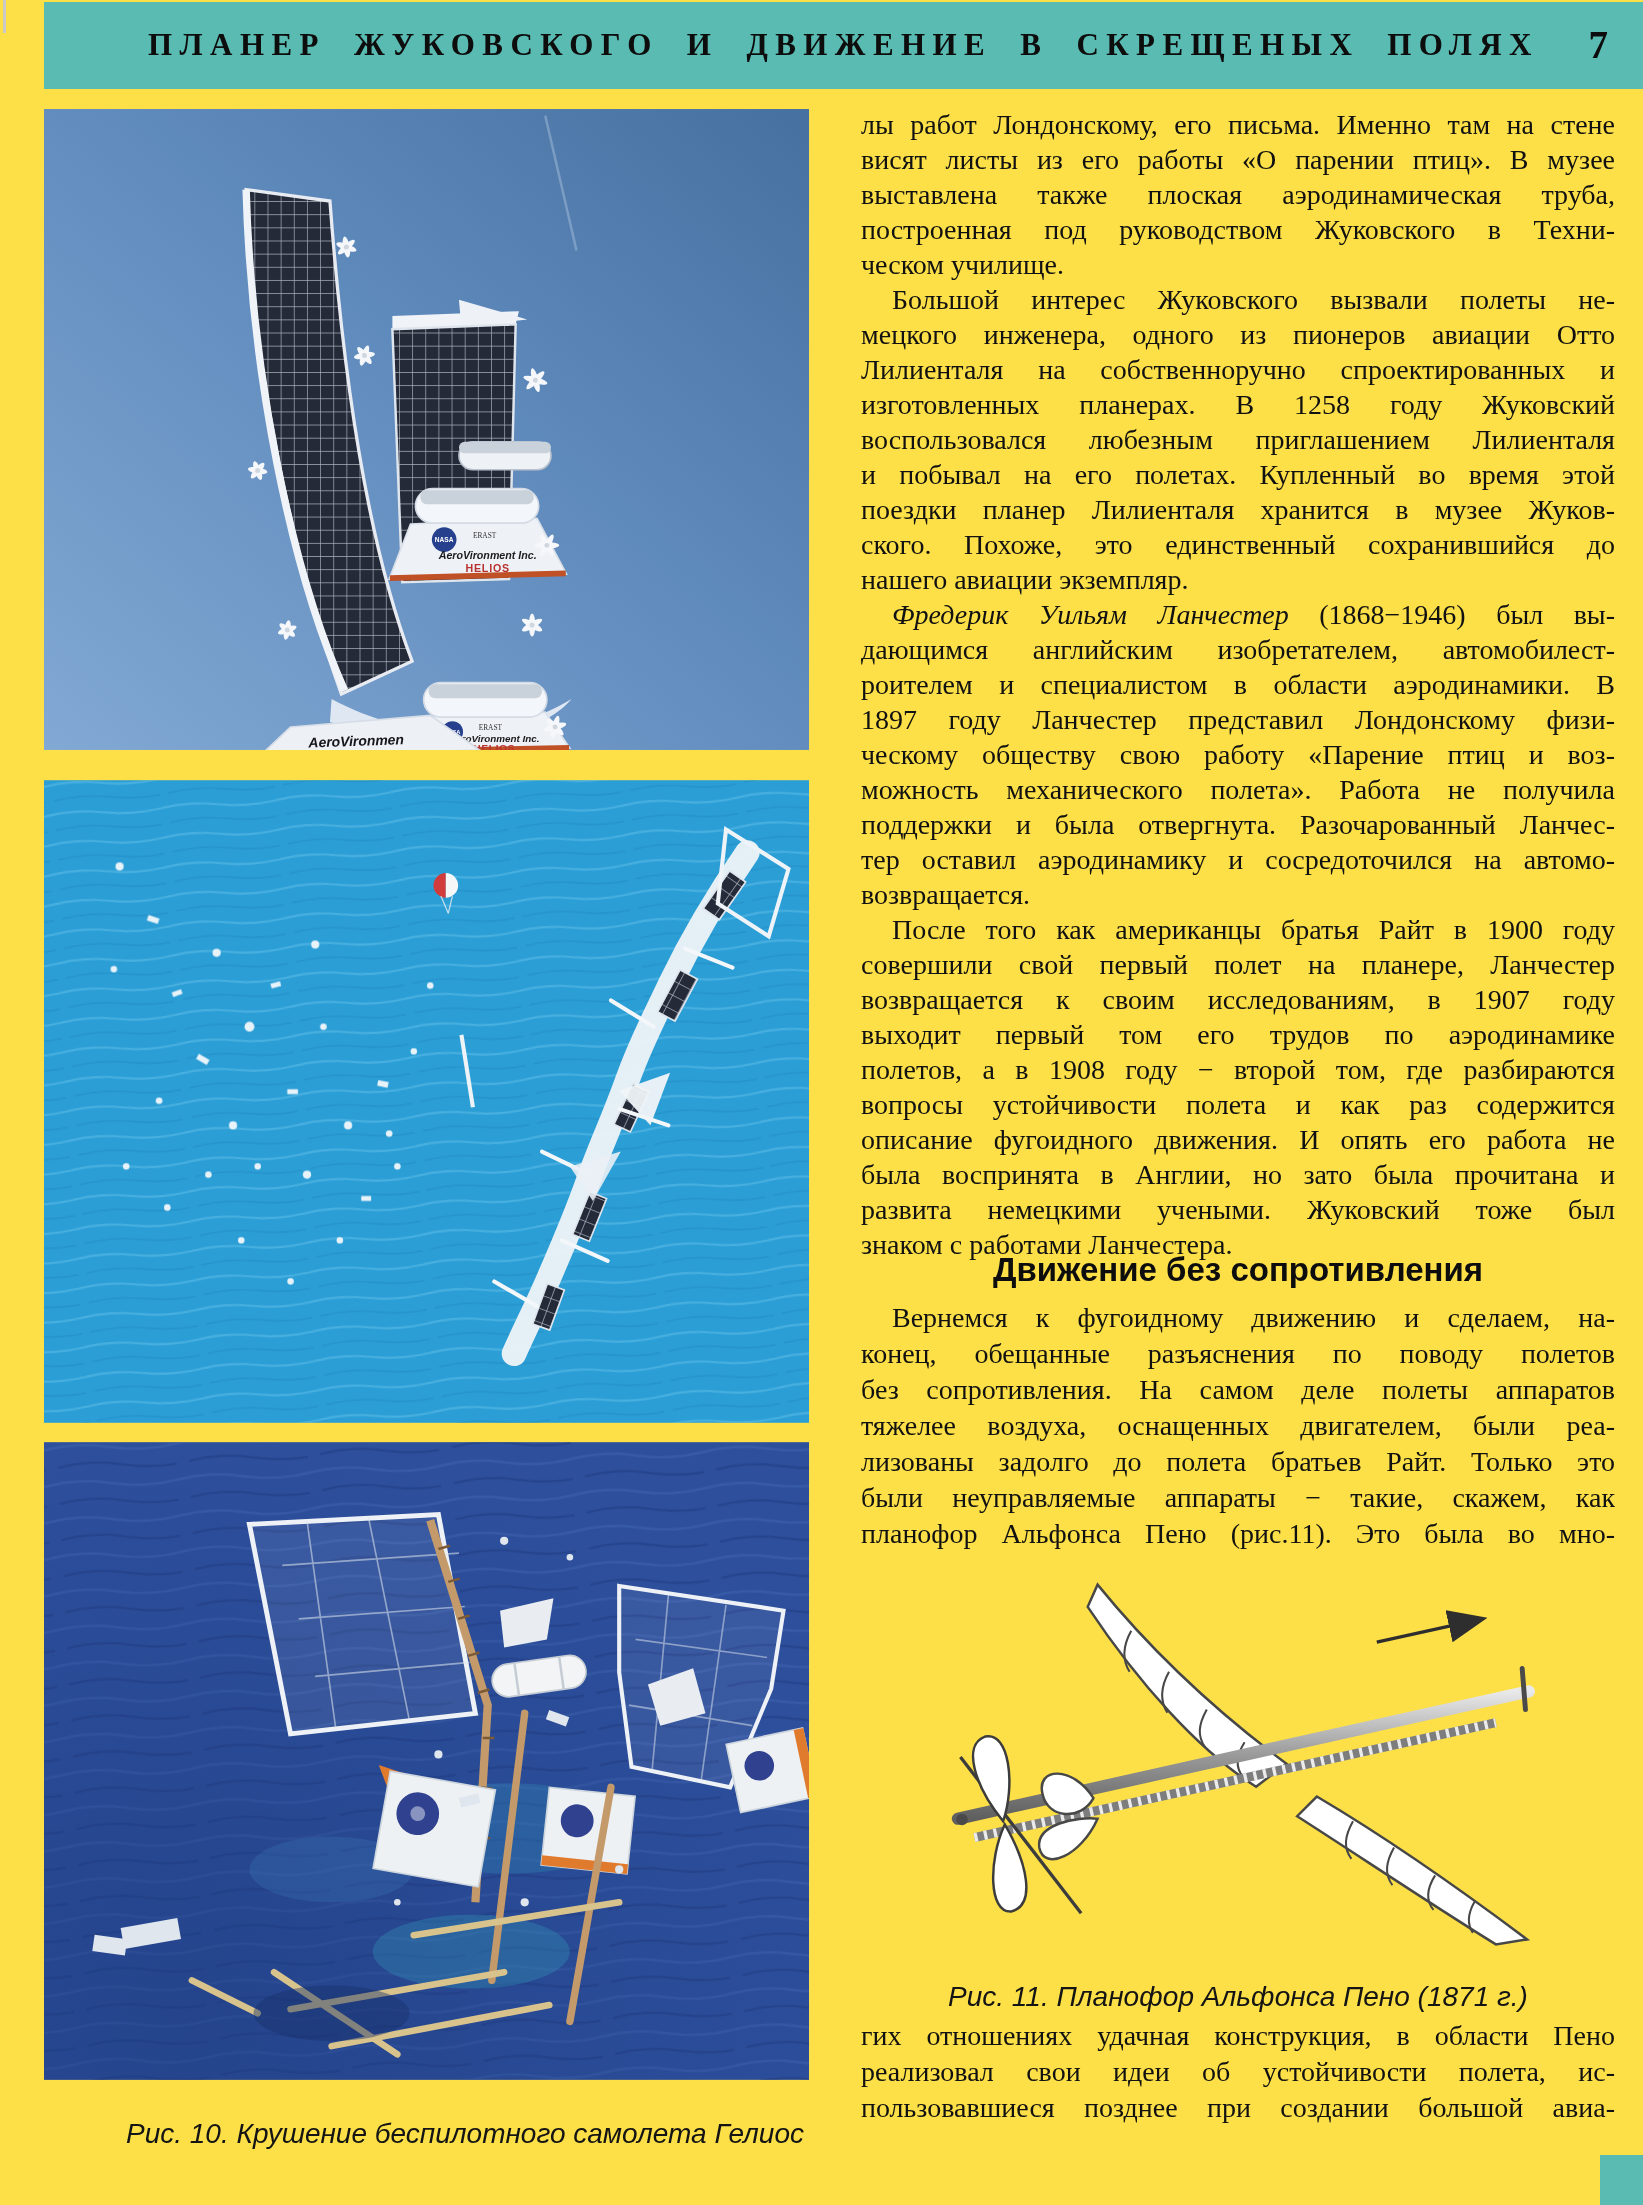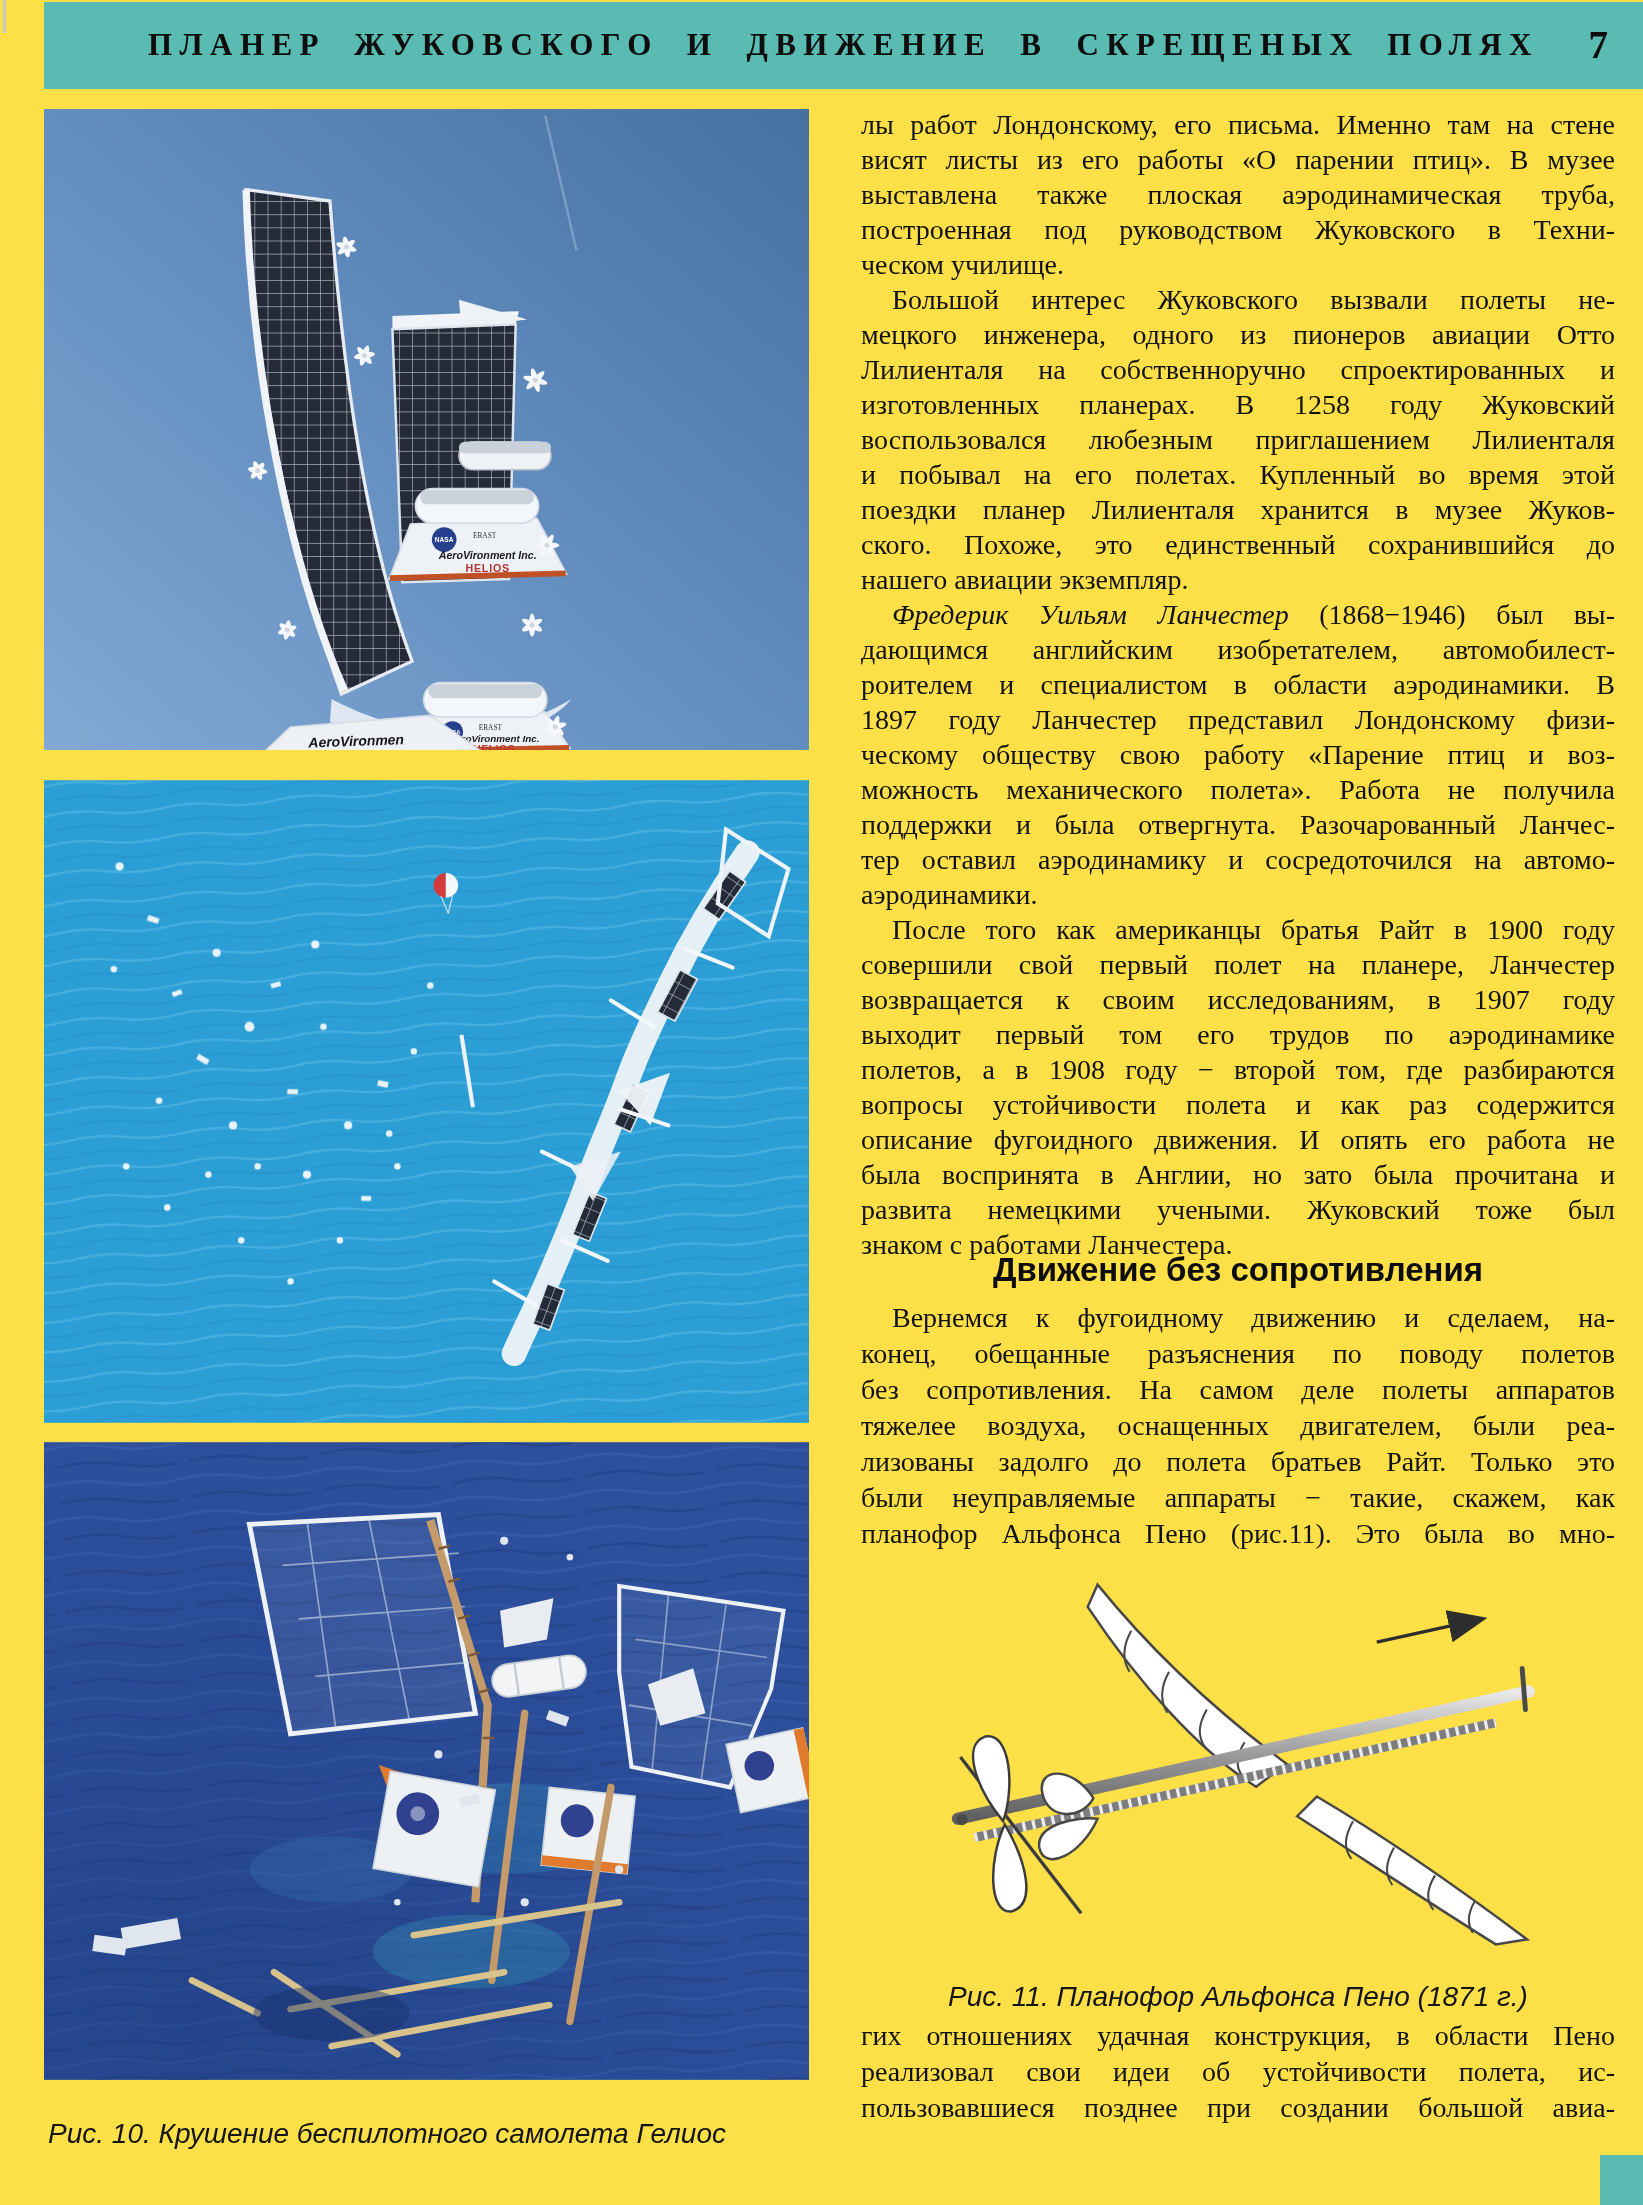--- a/index.html
+++ b/index.html
@@ -12,21 +12,21 @@
   .hdr-title{font-family:"Liberation Serif",serif;font-weight:bold;font-size:31px;
        letter-spacing:7.4px;word-spacing:13px;color:#0d0d0d;}
   .hdr-num{position:absolute;right:35px;top:50%;transform:translateY(-52%);
        font-weight:bold;font-size:39px;color:#0d0d0d;}
   
   .photo{position:absolute;left:44px;width:765px;}
   .photo svg{display:block;}
   
   .cap{position:absolute;font-family:"Liberation Sans",sans-serif;font-style:italic;
        font-size:28px;color:#141414;}
-  .cap10{left:48px;top:2118px;width:756px;text-align:left;}
+  .cap10{left:48px;top:2118px;width:756px;text-align:right;}
   .cap11{left:861px;top:1981px;width:754px;text-align:center;}
   
   .tblock{position:absolute;left:861px;width:754px;font-size:28px;}
   .b1{top:107px;--lh:35px;}
   .b2{top:1300px;--lh:36px;}
   .b3{top:2018px;--lh:36px;}
   .tline{height:var(--lh);line-height:var(--lh);overflow:hidden;
          text-align:justify;text-align-last:justify;}
   .tline.end{text-align-last:left;}
   .tline.ind{text-indent:31px;}
@@ -335,21 +335,21 @@
       <div class="tline">ского. Похоже, это единственный сохранившийся до</div>
       <div class="tline end">нашего авиации экземпляр.</div>
       <div class="tline ind"><i>Фредерик Уильям Ланчестер</i> (1868−1946) был вы-</div>
       <div class="tline">дающимся английским изобретателем, автомобилест-</div>
       <div class="tline">роителем и специалистом в области аэродинамики. В</div>
       <div class="tline">1897 году Ланчестер представил Лондонскому физи-</div>
       <div class="tline">ческому обществу свою работу «Парение птиц и воз-</div>
       <div class="tline">можность механического полета». Работа не получила</div>
       <div class="tline">поддержки и была отвергнута. Разочарованный Ланчес-</div>
       <div class="tline">тер оставил аэродинамику и сосредоточился на автомо-</div>
-      <div class="tline end">аэродинамики.</div>
+      <div class="tline end">возвращается.</div>
       <div class="tline ind">После того как американцы братья Райт в 1900 году</div>
       <div class="tline">совершили свой первый полет на планере, Ланчестер</div>
       <div class="tline">возвращается к своим исследованиям, в 1907 году</div>
       <div class="tline">выходит первый том его трудов по аэродинамике</div>
       <div class="tline">полетов, а в 1908 году − второй том, где разбираются</div>
       <div class="tline">вопросы устойчивости полета и как раз содержится</div>
       <div class="tline">описание фугоидного движения. И опять его работа не</div>
       <div class="tline">была воспринята в Англии, но зато была прочитана и</div>
       <div class="tline">развита немецкими учеными. Жуковский тоже был</div>
       <div class="tline end">знаком с работами Ланчестера.</div>

